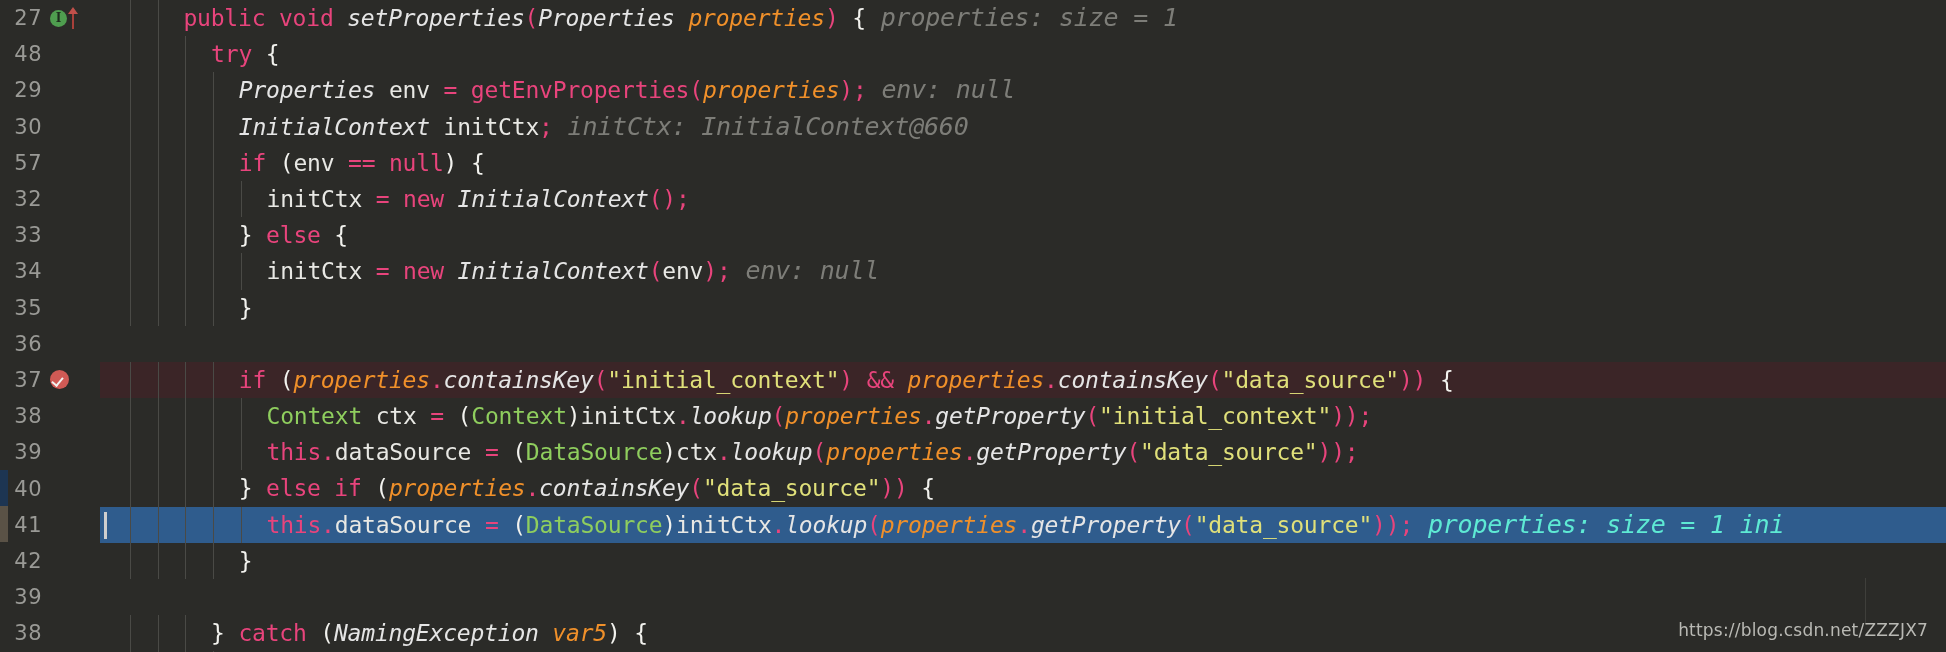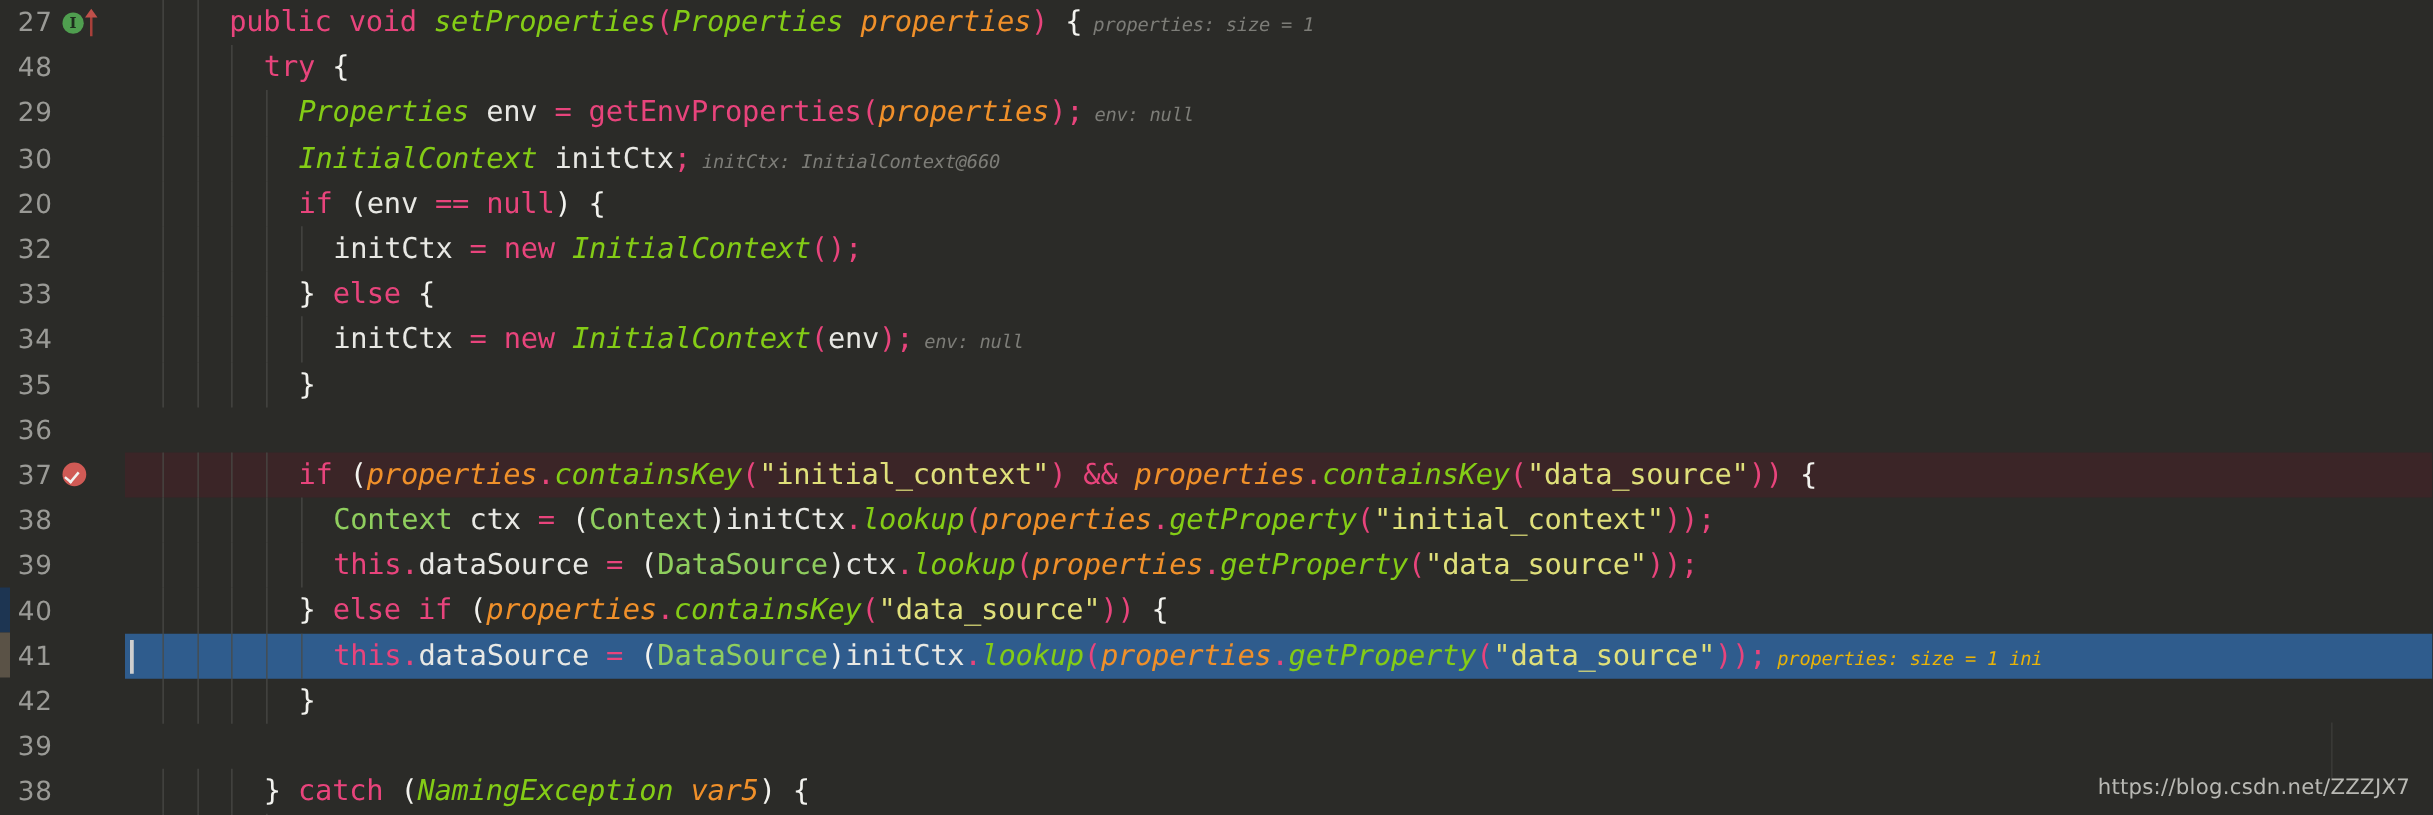--- a/index.html
+++ b/index.html
@@ -114,36 +114,36 @@
 
   
   .caret {
     position:absolute; left:4px; top:5px;
     width:3px; height:27px;
     background:#cfcfcf;
   }
 
   
   .kw   { color:#e8447c; }                          
-  .typ  { color:#84cc16; font-style:italic; }       
+  .typ  { color:#e5e5e5; font-style:italic; }       
   .cls  { color:#8fce5e; }                          
   .var  { color:#f0902a; font-style:italic; }       
   .str  { color:#e0e07a; }                          
   .pln  { color:#e8e8e4; }                          
   .op   { color:#e8447c; }                          
   .brc  { color:#f2f2ee; }                          
   .dot  { color:#e8447c; }
 
   .hint {
     color:#7d7d78;
     font-style:italic;
     font-family:"DejaVu Sans Mono", monospace;
-    font-size:15px;
-  }
-  .hint-sel { color:#eab308; }
+    font-size:25px;
+  }
+  .hint-sel { color:#5eead4; }
 
   
   #watermark {
     position:absolute;
     right:18px; bottom:12px;
     color:#b9b9b4;
     font-family:"DejaVu Sans", sans-serif;
     font-size:17px;
     letter-spacing:0.2px;
   }
@@ -176,21 +176,21 @@
       </div>
       <div class="gutter-row">
         <div class="lineno">29</div>
         <div class="gutter-icons"></div>
       </div>
       <div class="gutter-row">
         <div class="lineno">30</div>
         <div class="gutter-icons"></div>
       </div>
       <div class="gutter-row">
-        <div class="lineno">20</div>
+        <div class="lineno">57</div>
         <div class="gutter-icons"></div>
       </div>
       <div class="gutter-row">
         <div class="lineno">32</div>
         <div class="gutter-icons"></div>
       </div>
       <div class="gutter-row">
         <div class="lineno">33</div>
         <div class="gutter-icons"></div>
       </div>

